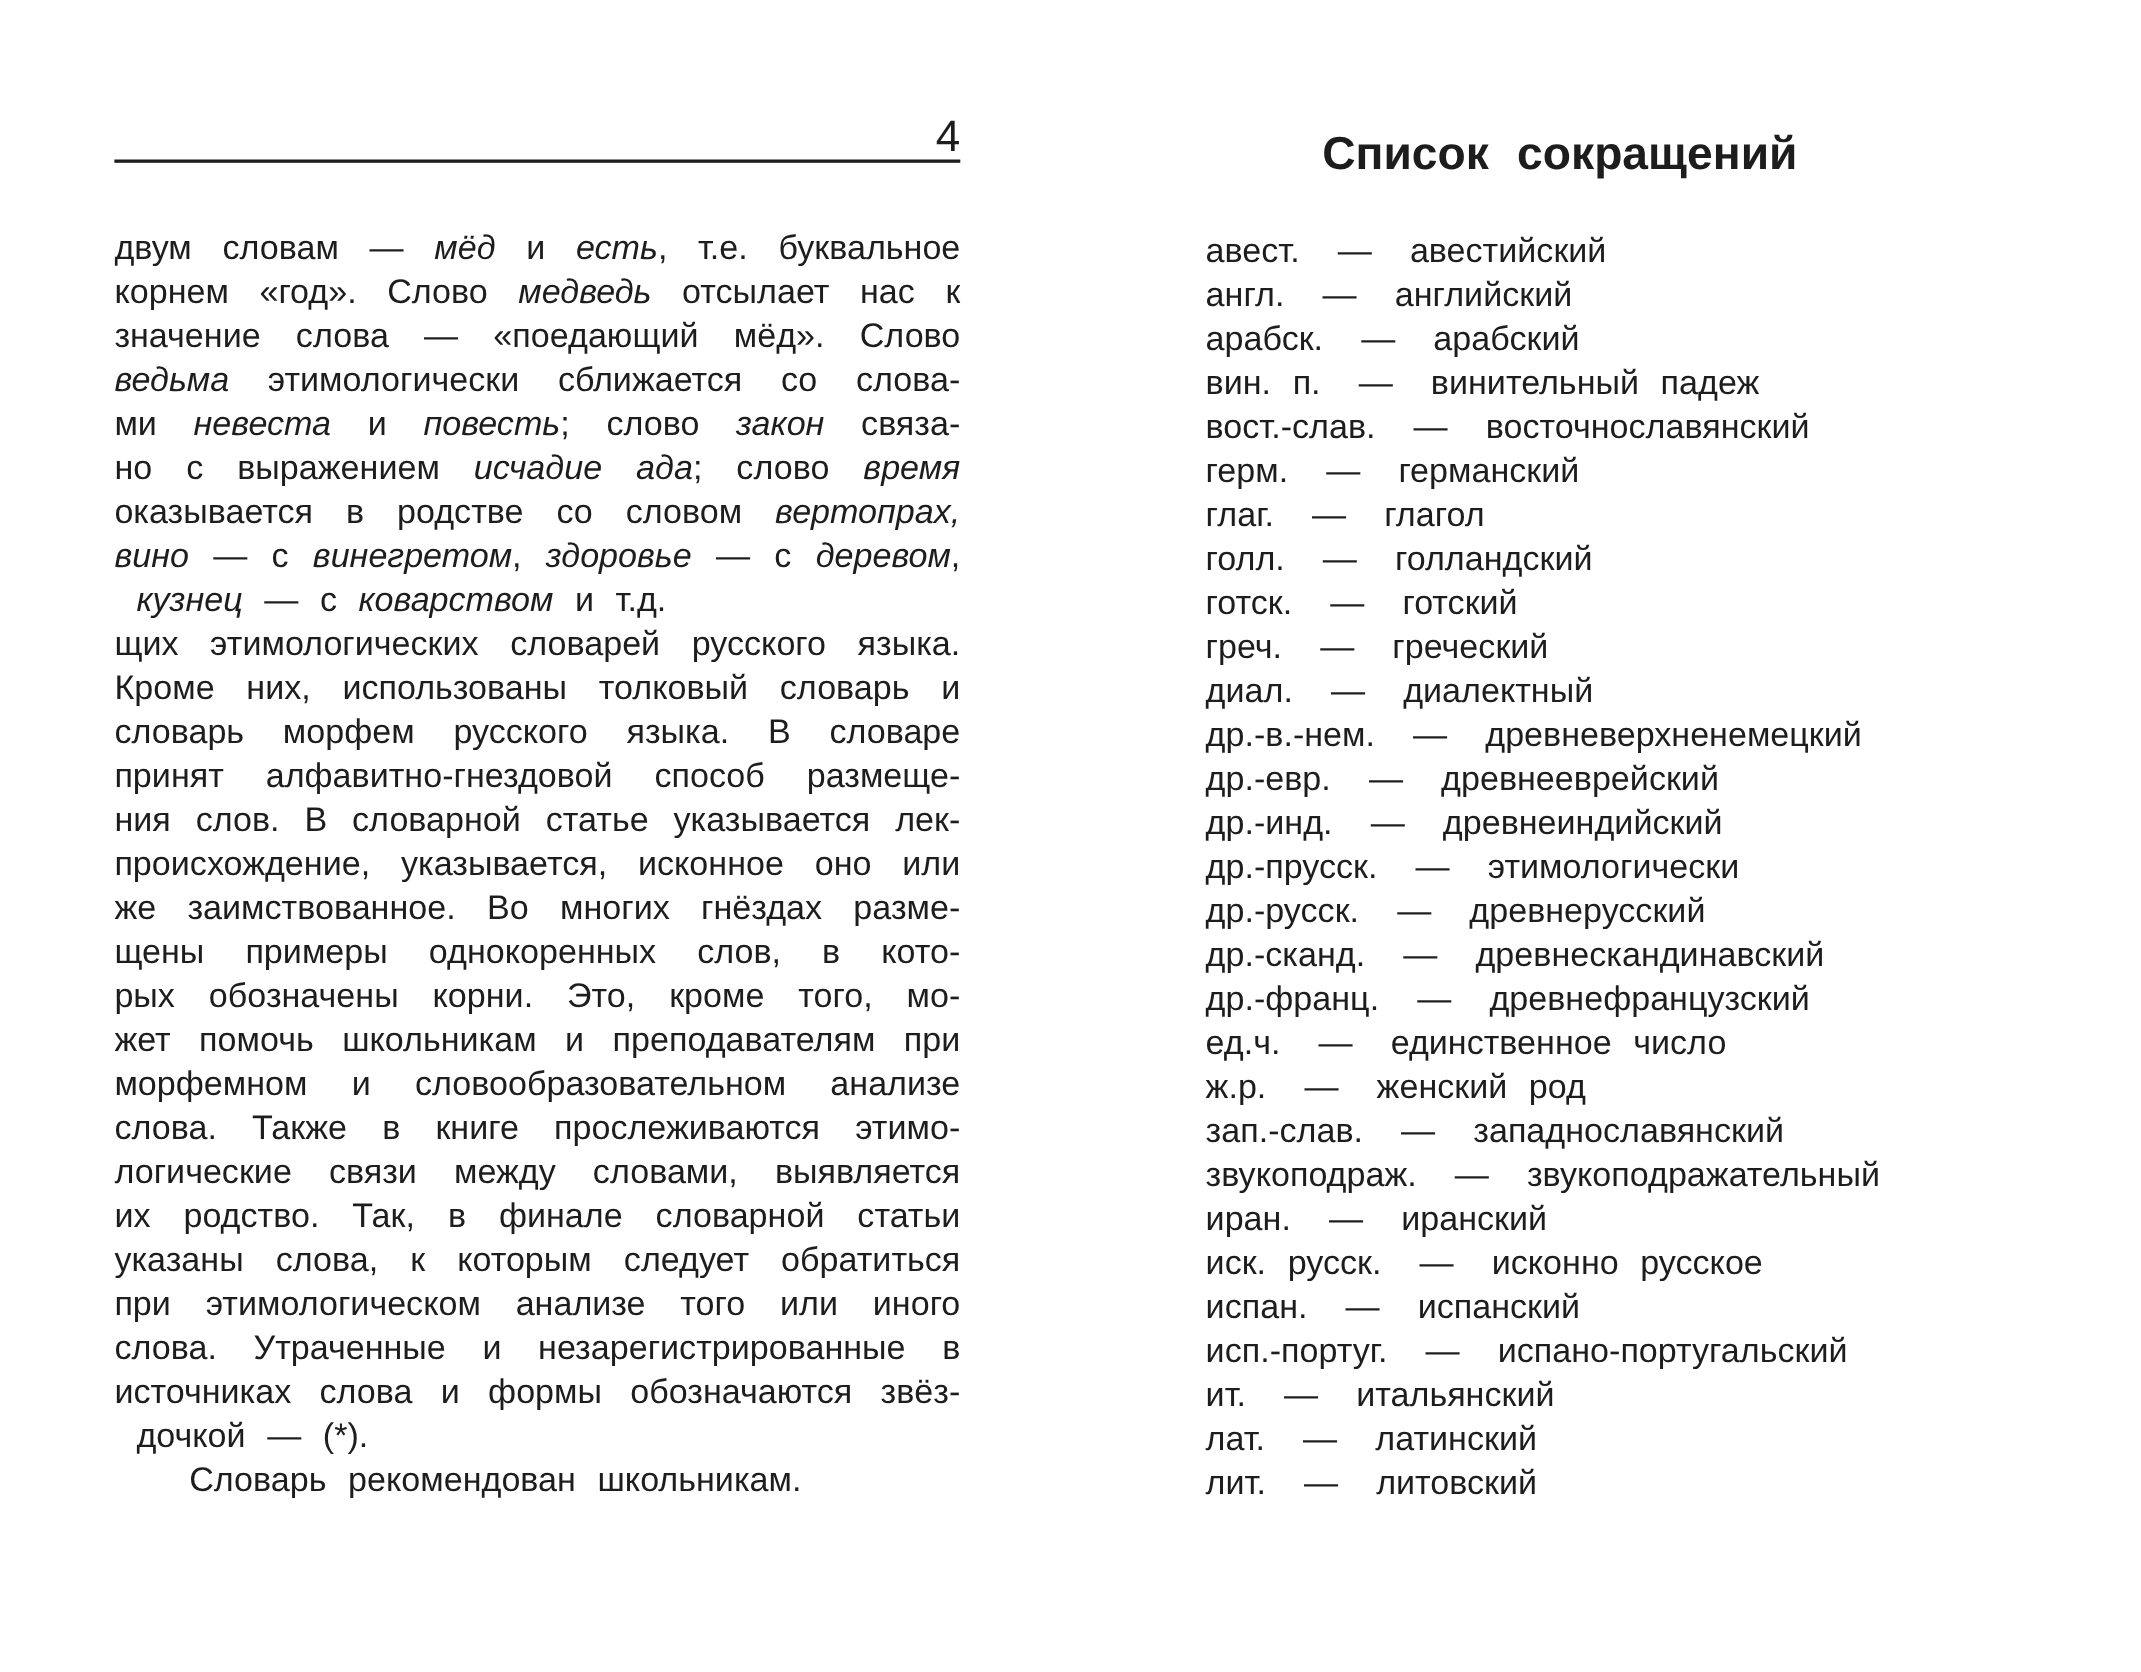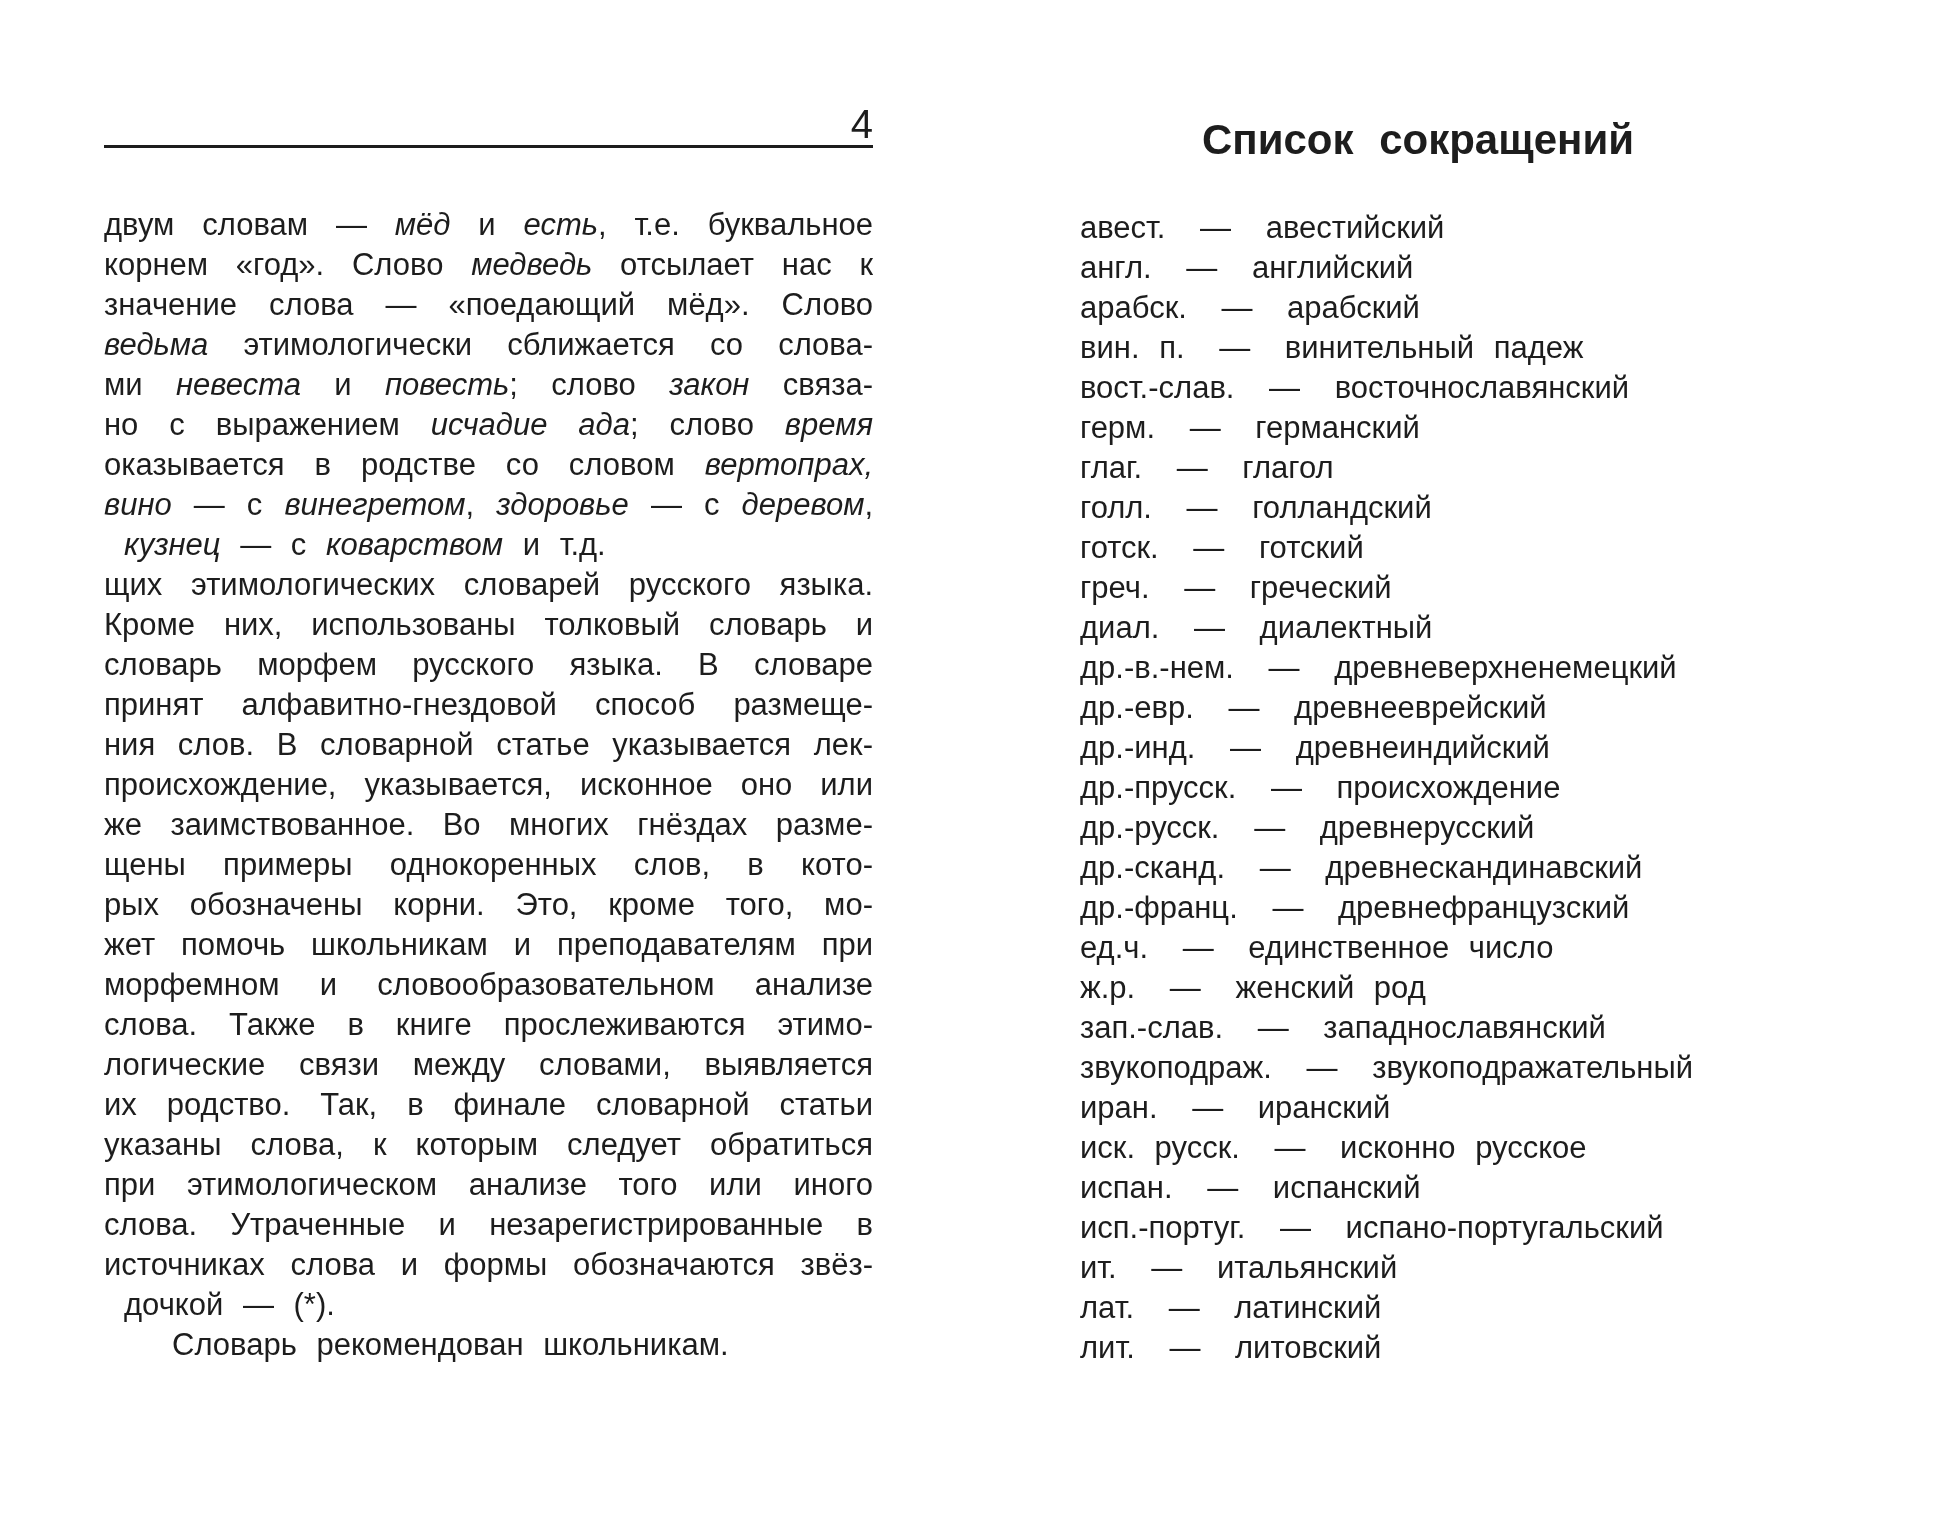--- a/index.html
+++ b/index.html
@@ -77,21 +77,21 @@
     margin: 0;
     margin-top: 116px;
     font-size: 42px;
     line-height: 48px;
     font-weight: bold;
     text-align: center;
     word-spacing: 14px;
   }
   .abbr-list {
     list-style: none;
-    margin: 0;
+    margin: 16px;
     padding: 0;
     margin-top: 44px;
     font-size: 31px;
     line-height: 40px;
   }
   .abbr-list li {
     height: 40px;
     white-space: nowrap;
     word-spacing: 11px;
   }
@@ -152,21 +152,21 @@
         <li><span>вост.-слав.</span> <span class="abbr-sep">—</span> <span>восточнославянский</span></li>
         <li><span>герм.</span> <span class="abbr-sep">—</span> <span>германский</span></li>
         <li><span>глаг.</span> <span class="abbr-sep">—</span> <span>глагол</span></li>
         <li><span>голл.</span> <span class="abbr-sep">—</span> <span>голландский</span></li>
         <li><span>готск.</span> <span class="abbr-sep">—</span> <span>готский</span></li>
         <li><span>греч.</span> <span class="abbr-sep">—</span> <span>греческий</span></li>
         <li><span>диал.</span> <span class="abbr-sep">—</span> <span>диалектный</span></li>
         <li><span>др.-в.-нем.</span> <span class="abbr-sep">—</span> <span>древневерхненемецкий</span></li>
         <li><span>др.-евр.</span> <span class="abbr-sep">—</span> <span>древнееврейский</span></li>
         <li><span>др.-инд.</span> <span class="abbr-sep">—</span> <span>древнеиндийский</span></li>
-        <li><span>др.-прусск.</span> <span class="abbr-sep">—</span> <span>происхождение</span></li>
+        <li><span>др.-прусск.</span> <span class="abbr-sep">—</span> <span>этимологически</span></li>
         <li><span>др.-русск.</span> <span class="abbr-sep">—</span> <span>древнерусский</span></li>
         <li><span>др.-сканд.</span> <span class="abbr-sep">—</span> <span>древнескандинавский</span></li>
         <li><span>др.-франц.</span> <span class="abbr-sep">—</span> <span>древнефранцузский</span></li>
         <li><span>ед.ч.</span> <span class="abbr-sep">—</span> <span>единственное число</span></li>
         <li><span>ж.р.</span> <span class="abbr-sep">—</span> <span>женский род</span></li>
         <li><span>зап.-слав.</span> <span class="abbr-sep">—</span> <span>западнославянский</span></li>
         <li><span>звукоподраж.</span> <span class="abbr-sep">—</span> <span>звукоподражательный</span></li>
         <li><span>иран.</span> <span class="abbr-sep">—</span> <span>иранский</span></li>
         <li><span>иск. русск.</span> <span class="abbr-sep">—</span> <span>исконно русское</span></li>
         <li><span>испан.</span> <span class="abbr-sep">—</span> <span>испанский</span></li>

